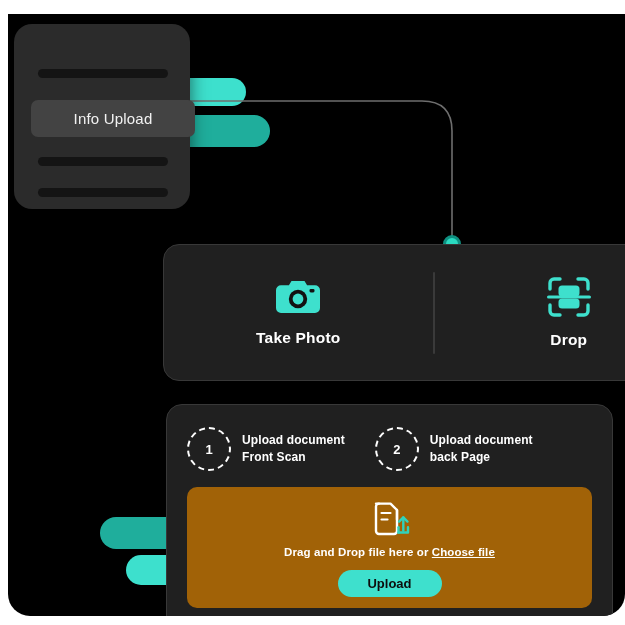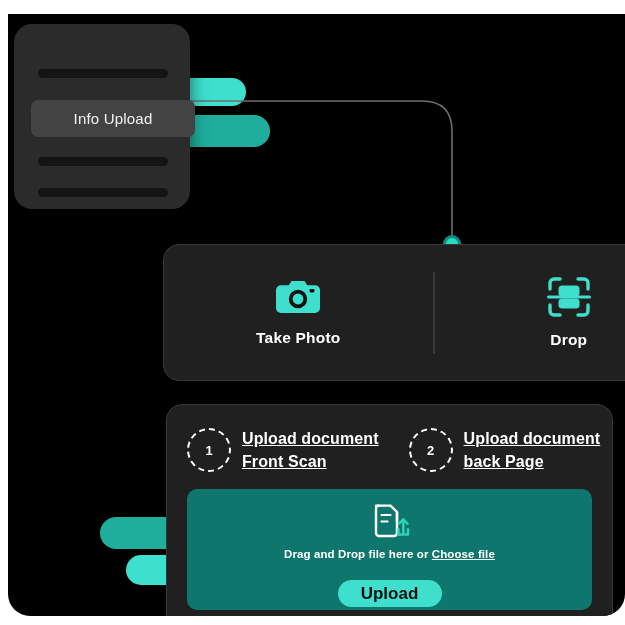--- a/index.html
+++ b/index.html
@@ -102,46 +102,46 @@
   }
   .step{ display:flex; align-items:center; gap:11px; }
   .step-circle{
     width:40px;height:40px;border-radius:50%;
     border:2px dashed #ffffff;
     display:flex;align-items:center;justify-content:center;
     color:#ffffff; font-size:13px; font-weight:600;
     flex:none;
   }
   .step-text{
-    color:#ffffff; font-size:16px; line-height:1.45; font-weight:700;
-    letter-spacing:.1px; white-space:nowrap;text-decoration:underline;
+    color:#ffffff; font-size:12px; line-height:1.45; font-weight:700;
+    letter-spacing:.1px; white-space:nowrap;
   }
 
   
   .dropzone{
     margin-top:16px;
-    background:#0f766e;
+    background:#a16207;
     border-radius:10px;
     height:121px;
     display:flex;flex-direction:column;align-items:center;
     justify-content:flex-start;
     padding-top:13px;
     box-sizing:border-box;
   }
   .drop-text{
     color:#ffffff; font-size:11.5px; font-weight:700; margin-top:8px;
     letter-spacing:.1px;
   }
   .choose-link{ text-decoration:underline; color:#ffffff; }
   .upload-btn{
-    margin-top:20px;
+    margin-top:12px;
     width:104px;height:27px;
     background:#3ee0cd;
     border:none;border-radius:999px;
-    color:#0d0d0d; font-size:17px; font-weight:700;
+    color:#0d0d0d; font-size:13px; font-weight:700;
     font-family:"Liberation Sans", sans-serif;
     cursor:pointer;
     display:flex;align-items:center;justify-content:center;
   }
 
   .icon{ display:block; }
 </style>
 </head>
 <body>
 

